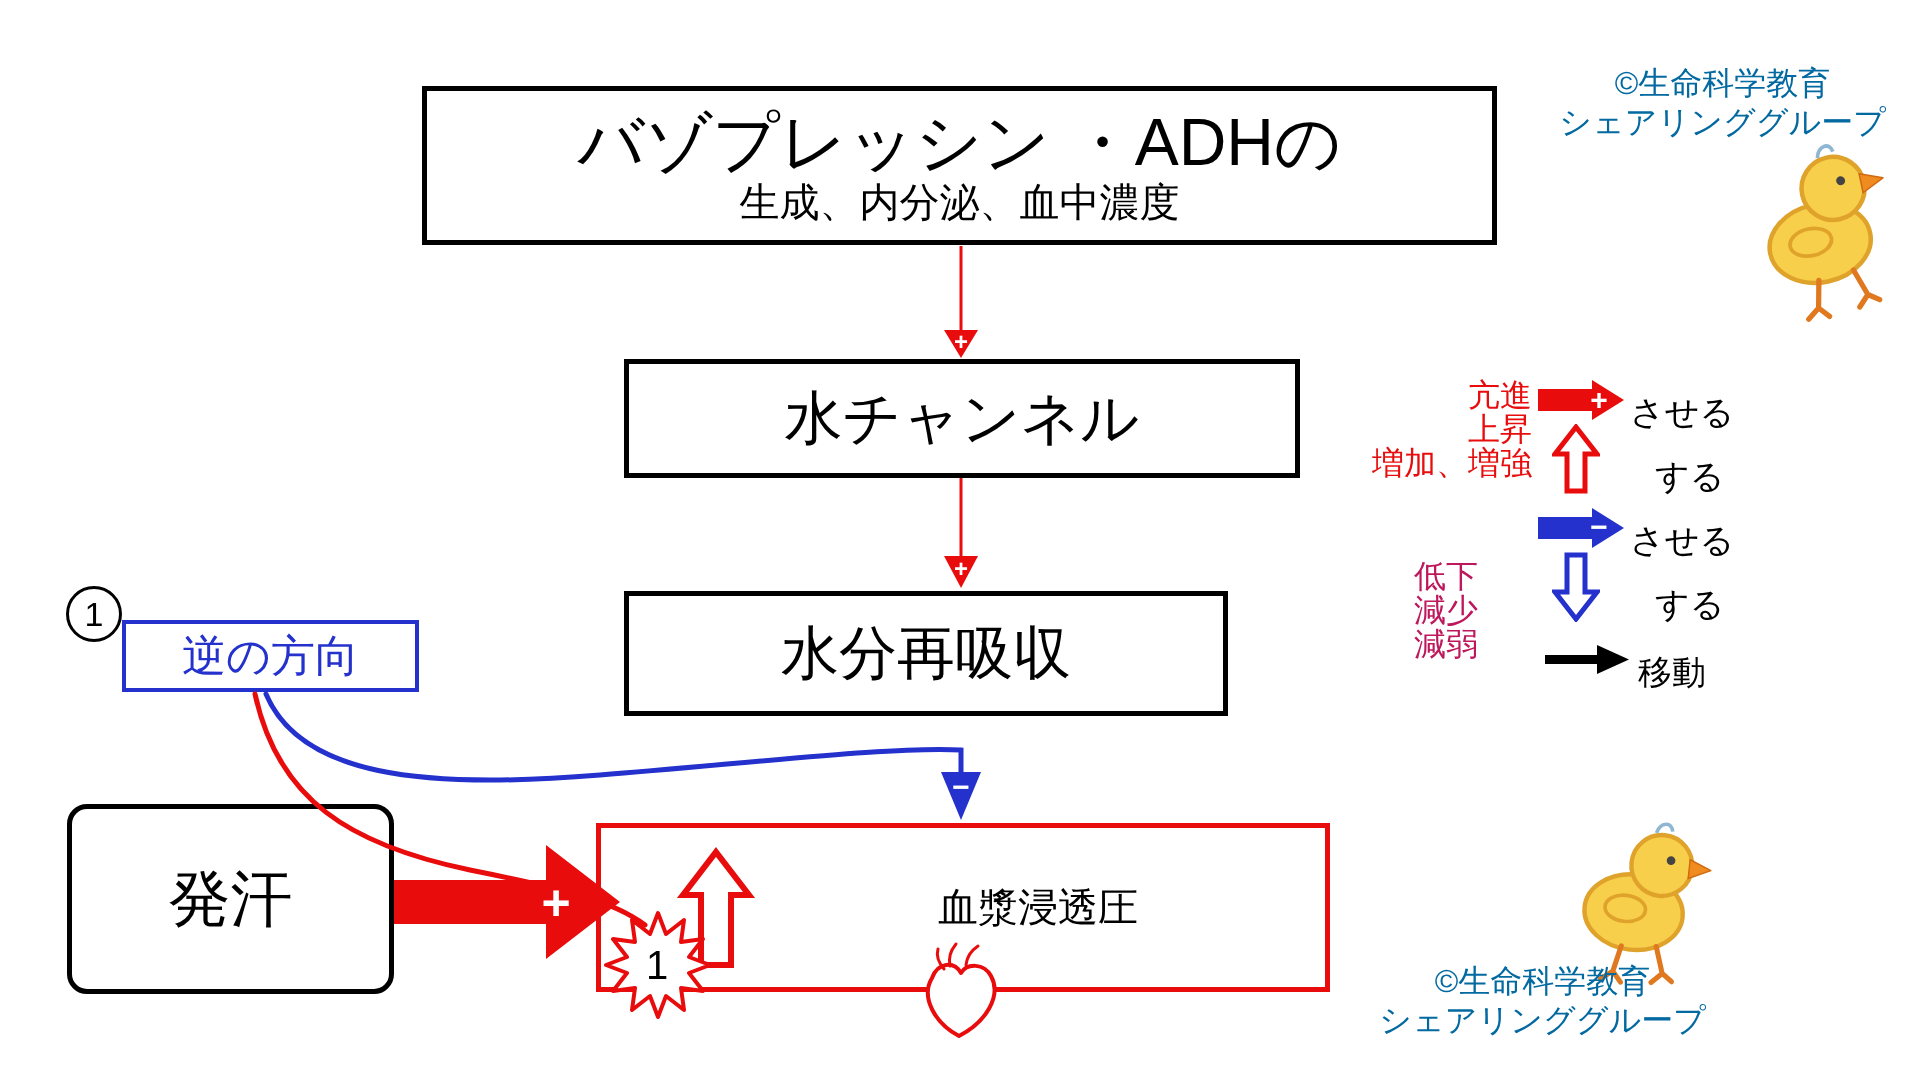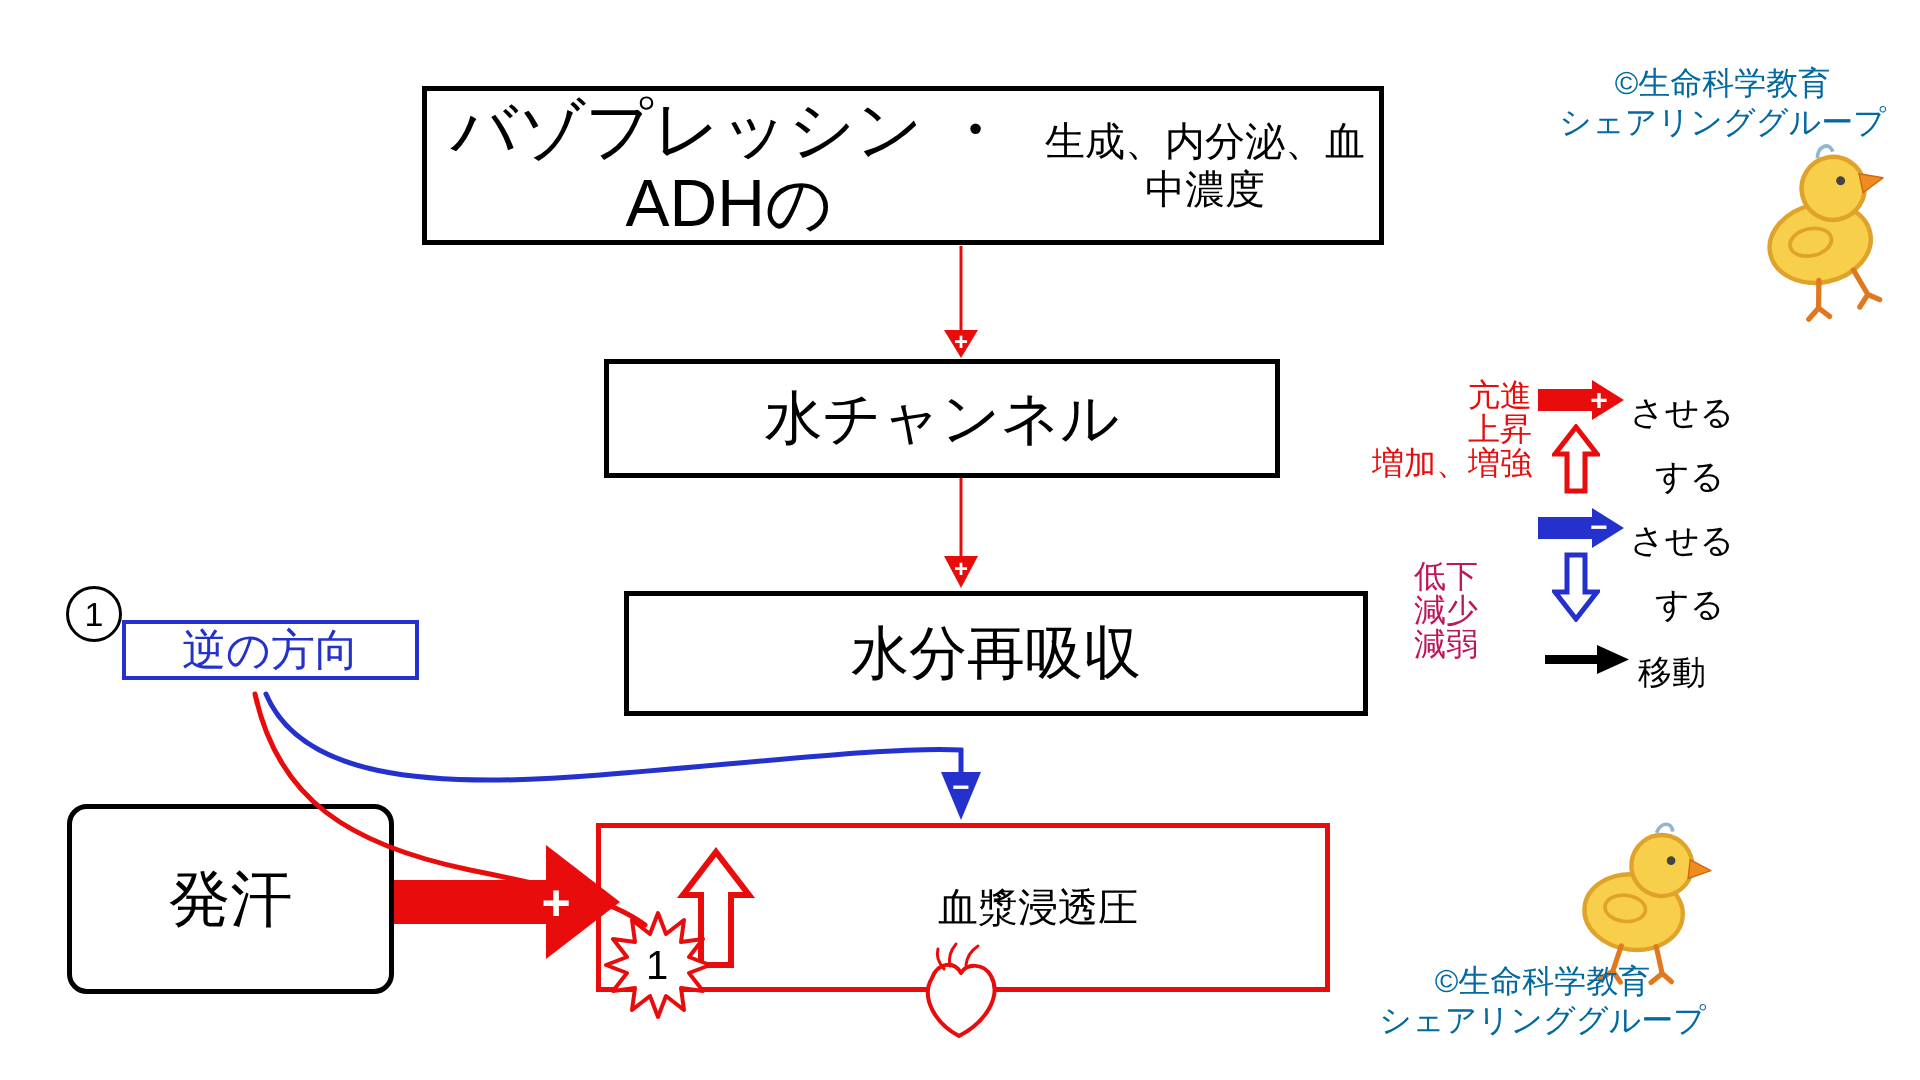--- a/index.html
+++ b/index.html
@@ -6,28 +6,28 @@
   .canvas {
     position:relative; width:1920px; height:1080px; background:#fff;
     font-family:"Liberation Sans", sans-serif; overflow:hidden; color:#000;
   }
   .abs { position:absolute; }
   .box {
     position:absolute; background:#fff; display:flex;
     align-items:center; justify-content:center; text-align:center;
     box-sizing:border-box;
   }
-  .adh-box   { left:422px; top:86px;  width:962px; height:159px; border:5px solid #000; flex-direction:row; }
+  .adh-box   { left:422px; top:86px;  width:1075px; height:159px; border:5px solid #000; flex-direction:column; }
   .adh-title { font-size:66px; line-height:74px; }
   .adh-sub   { font-size:40px; line-height:48px;font-family:Liberation Serif, serif; }
-  .wc-box    { left:604px; top:359px; width:676px; height:119px; border:5px solid #000; font-size:58px; }
-  .wr-box    { left:624px; top:591px; width:744px; height:125px; border:5px solid #000; font-size:58px; }
+  .wc-box    { left:624px; top:359px; width:676px; height:119px; border:5px solid #000; font-size:58px; }
+  .wr-box    { left:624px; top:591px; width:604px; height:125px; border:5px solid #000; font-size:58px; }
   .plasma-box{ left:596px; top:823px; width:734px; height:169px; border:5px solid #e80c0c; font-size:40px; padding-left:150px; }
   .sweat-box { left:67px;  top:804px; width:327px; height:190px; border:5px solid #000; border-radius:20px; font-size:62px; }
-  .rev-box   { left:122px; top:620px; width:297px; height:60px; border:4px solid #2431cc; color:#2431cc; font-size:44px; }
+  .rev-box   { left:122px; top:620px; width:297px; height:72px; border:4px solid #2431cc; color:#2431cc; font-size:44px; }
   .circled-one {
     left:66px; top:586px; width:50px; height:50px; border:3px solid #000; border-radius:50%;
     display:flex; align-items:center; justify-content:center; font-size:34px; position:absolute; background:#fff;
   }
   .overlay { position:absolute; left:0; top:0; width:1920px; height:1080px; pointer-events:none; }
   svg { font-family:inherit; }
   .legend-terms { position:absolute; text-align:right; font-size:32px; line-height:34px; }
   .red-text  { color:#e80c0c; }
   .blue-text { color:#be185d;margin-top:47px; }
   .legend-label { position:absolute; font-size:34px; color:#000;margin-top:6px; }

